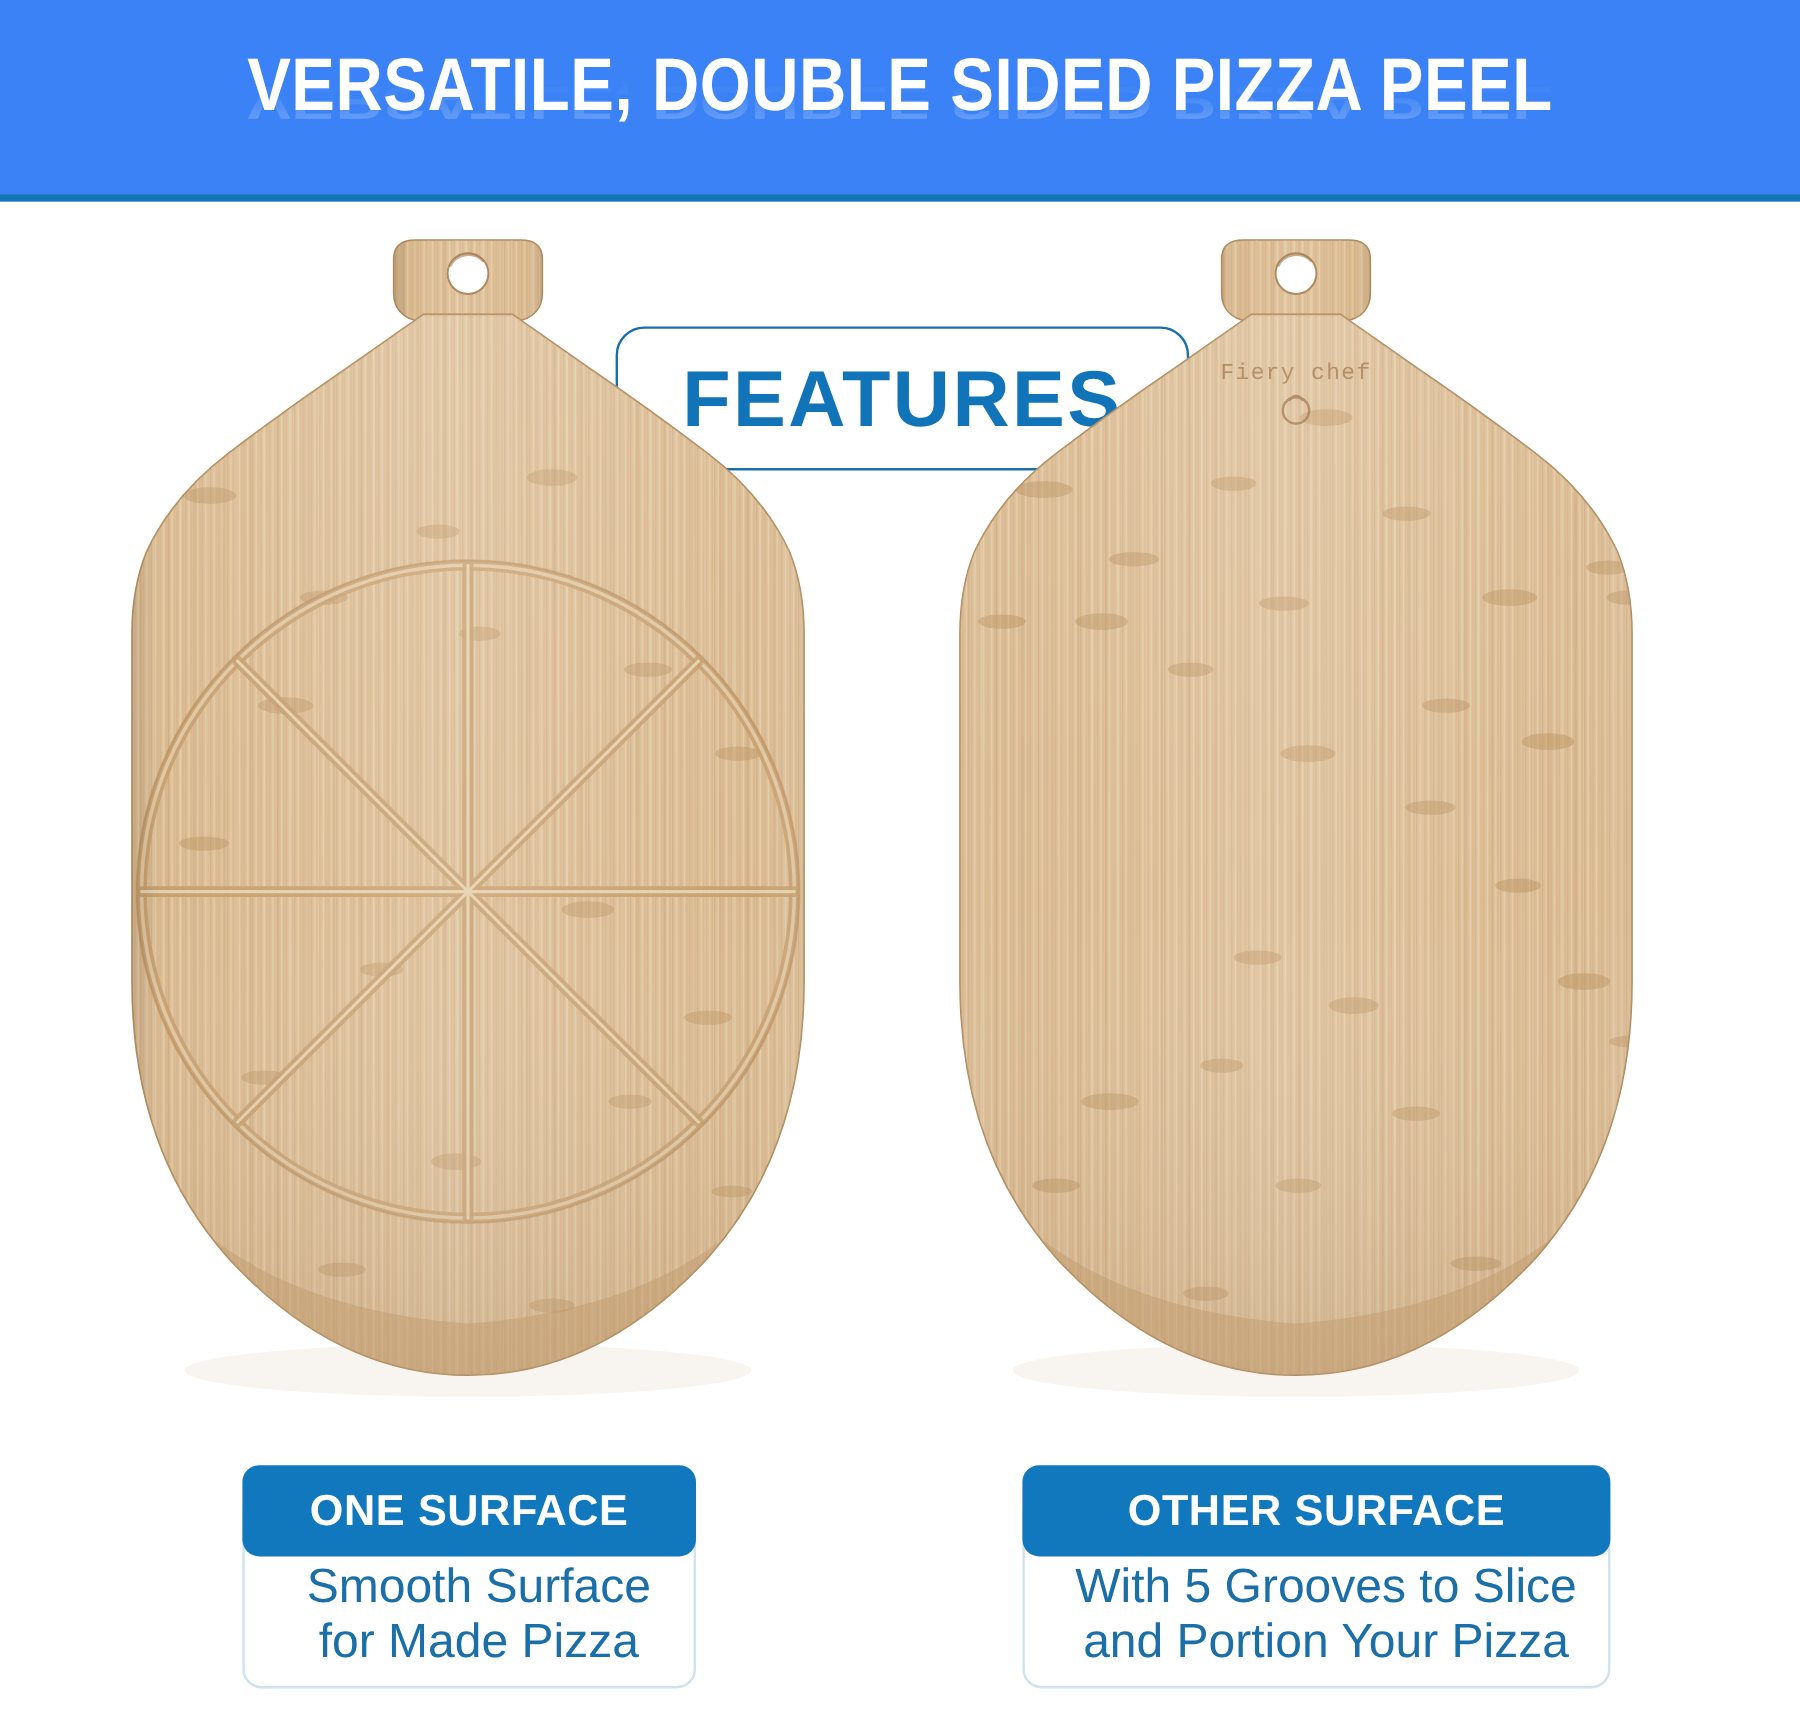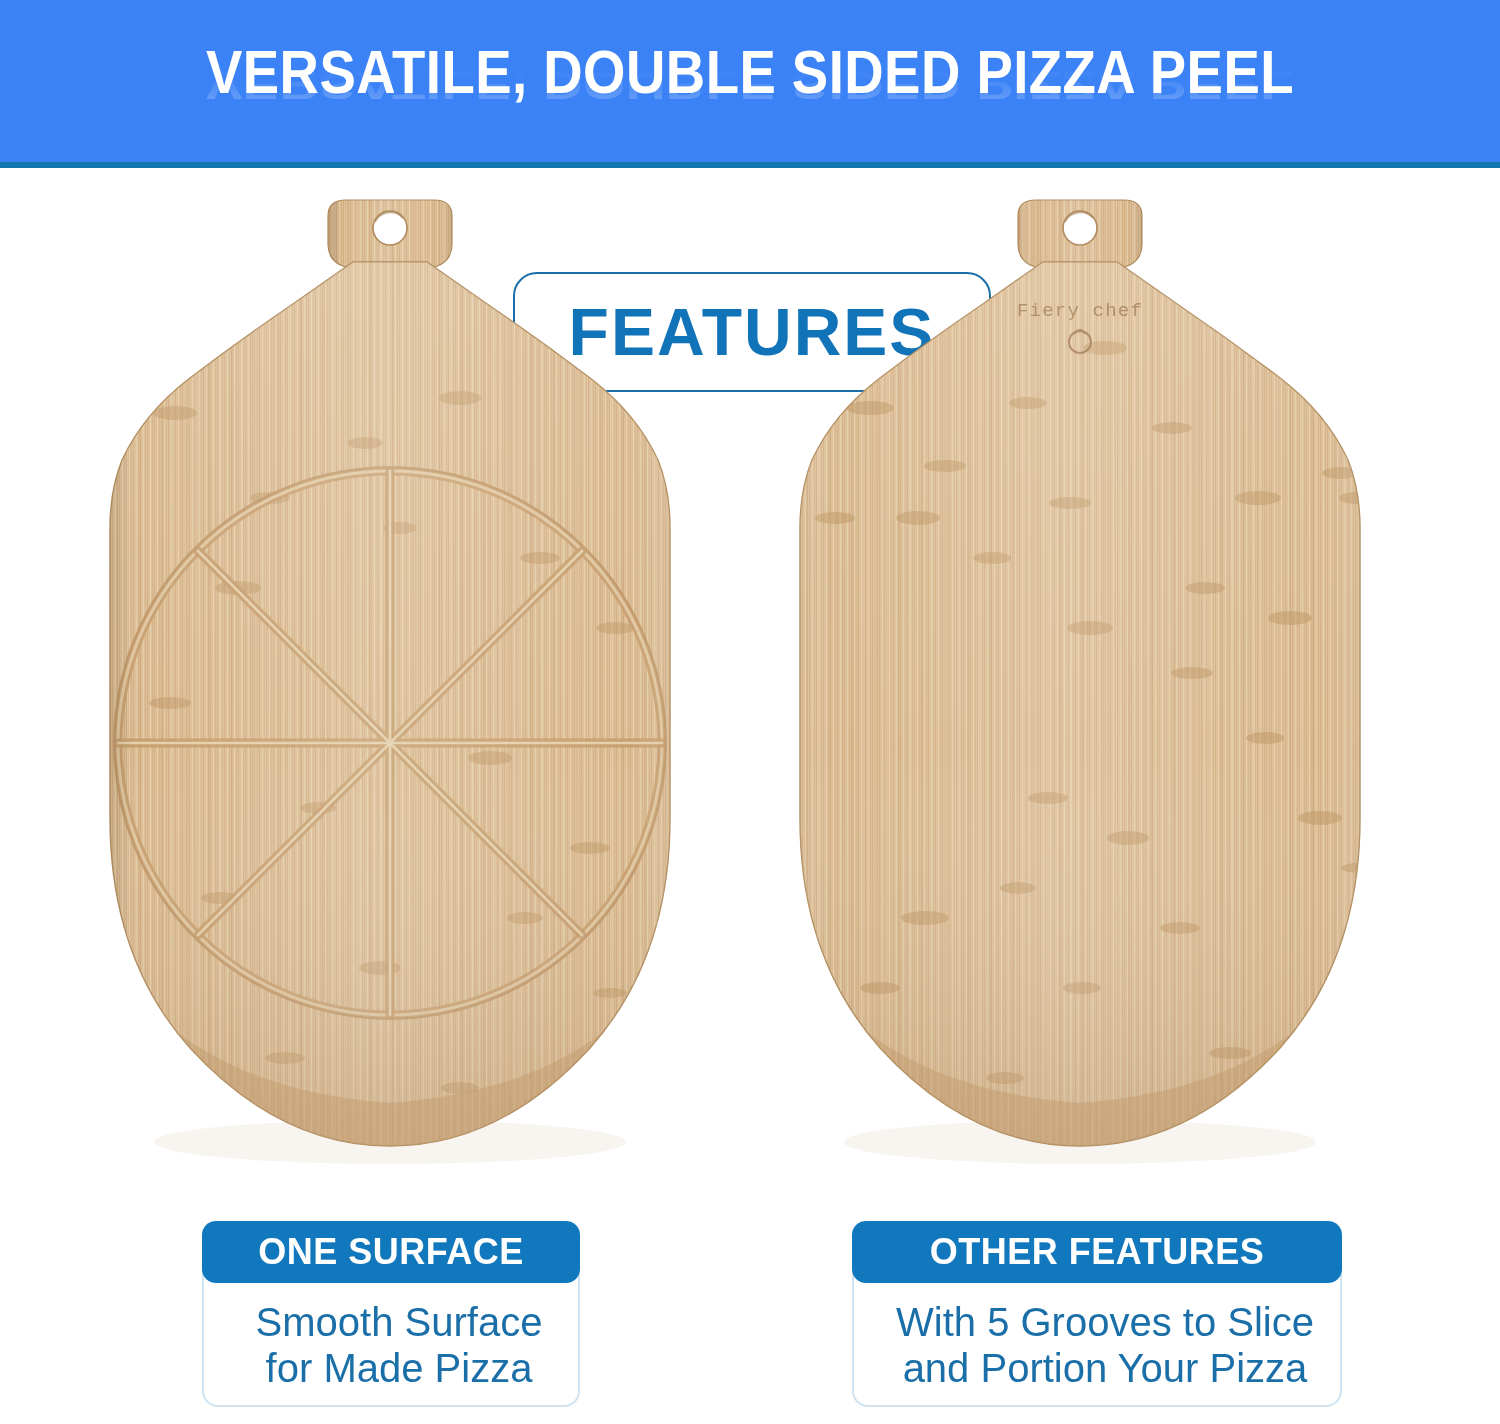--- a/index.html
+++ b/index.html
@@ -129,21 +129,21 @@
     text-align: center;
     color: #1b6fa8;
     font-size: 40px;
     line-height: 46px;
     font-weight: 400;
   }
   .caption-header {
     position: absolute;
     left: 0; top: 0;
     width: 100%;
-    height: 62px;
+    height: 76px;
     background: #1178bd;
     border-radius: 14px;
     box-sizing: border-box;
     display: flex;
     align-items: center;
     justify-content: center;
     color: #ffffff;
     font-weight: 700;
     font-size: 36px;
     letter-spacing: 0.5px;
@@ -450,14 +450,14 @@
   </div>
 </div>
 
 <div class="caption caption-left">
   <div class="caption-body">Smooth Surface for Made Pizza</div>
   <div class="caption-header">ONE SURFACE</div>
 </div>
 
 <div class="caption caption-right">
   <div class="caption-body">With 5 Grooves to Slice and Portion Your Pizza</div>
-  <div class="caption-header">OTHER FEATURES</div>
+  <div class="caption-header">OTHER SURFACE</div>
 </div>
 
 </body></html>

